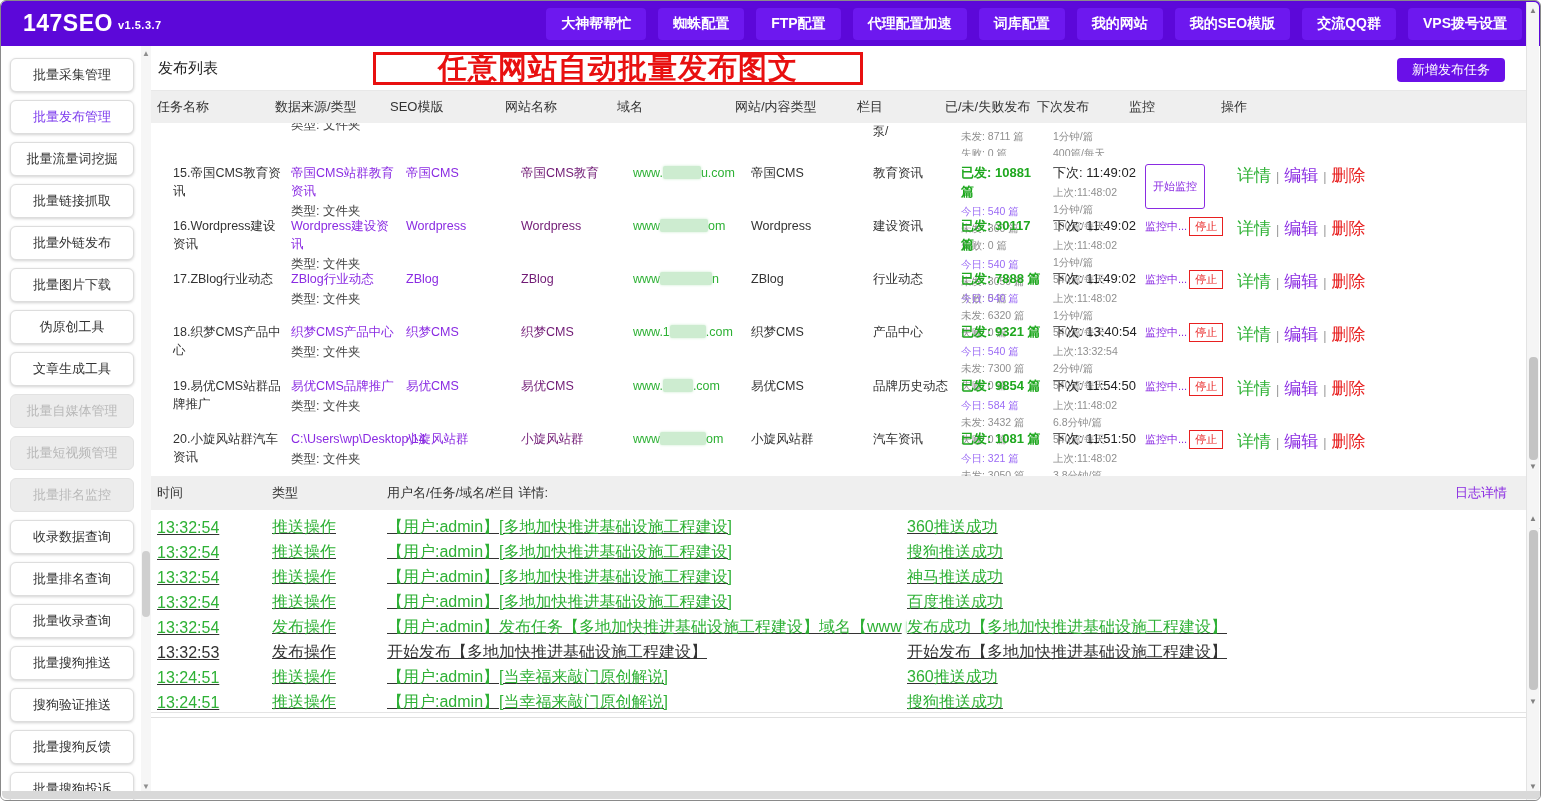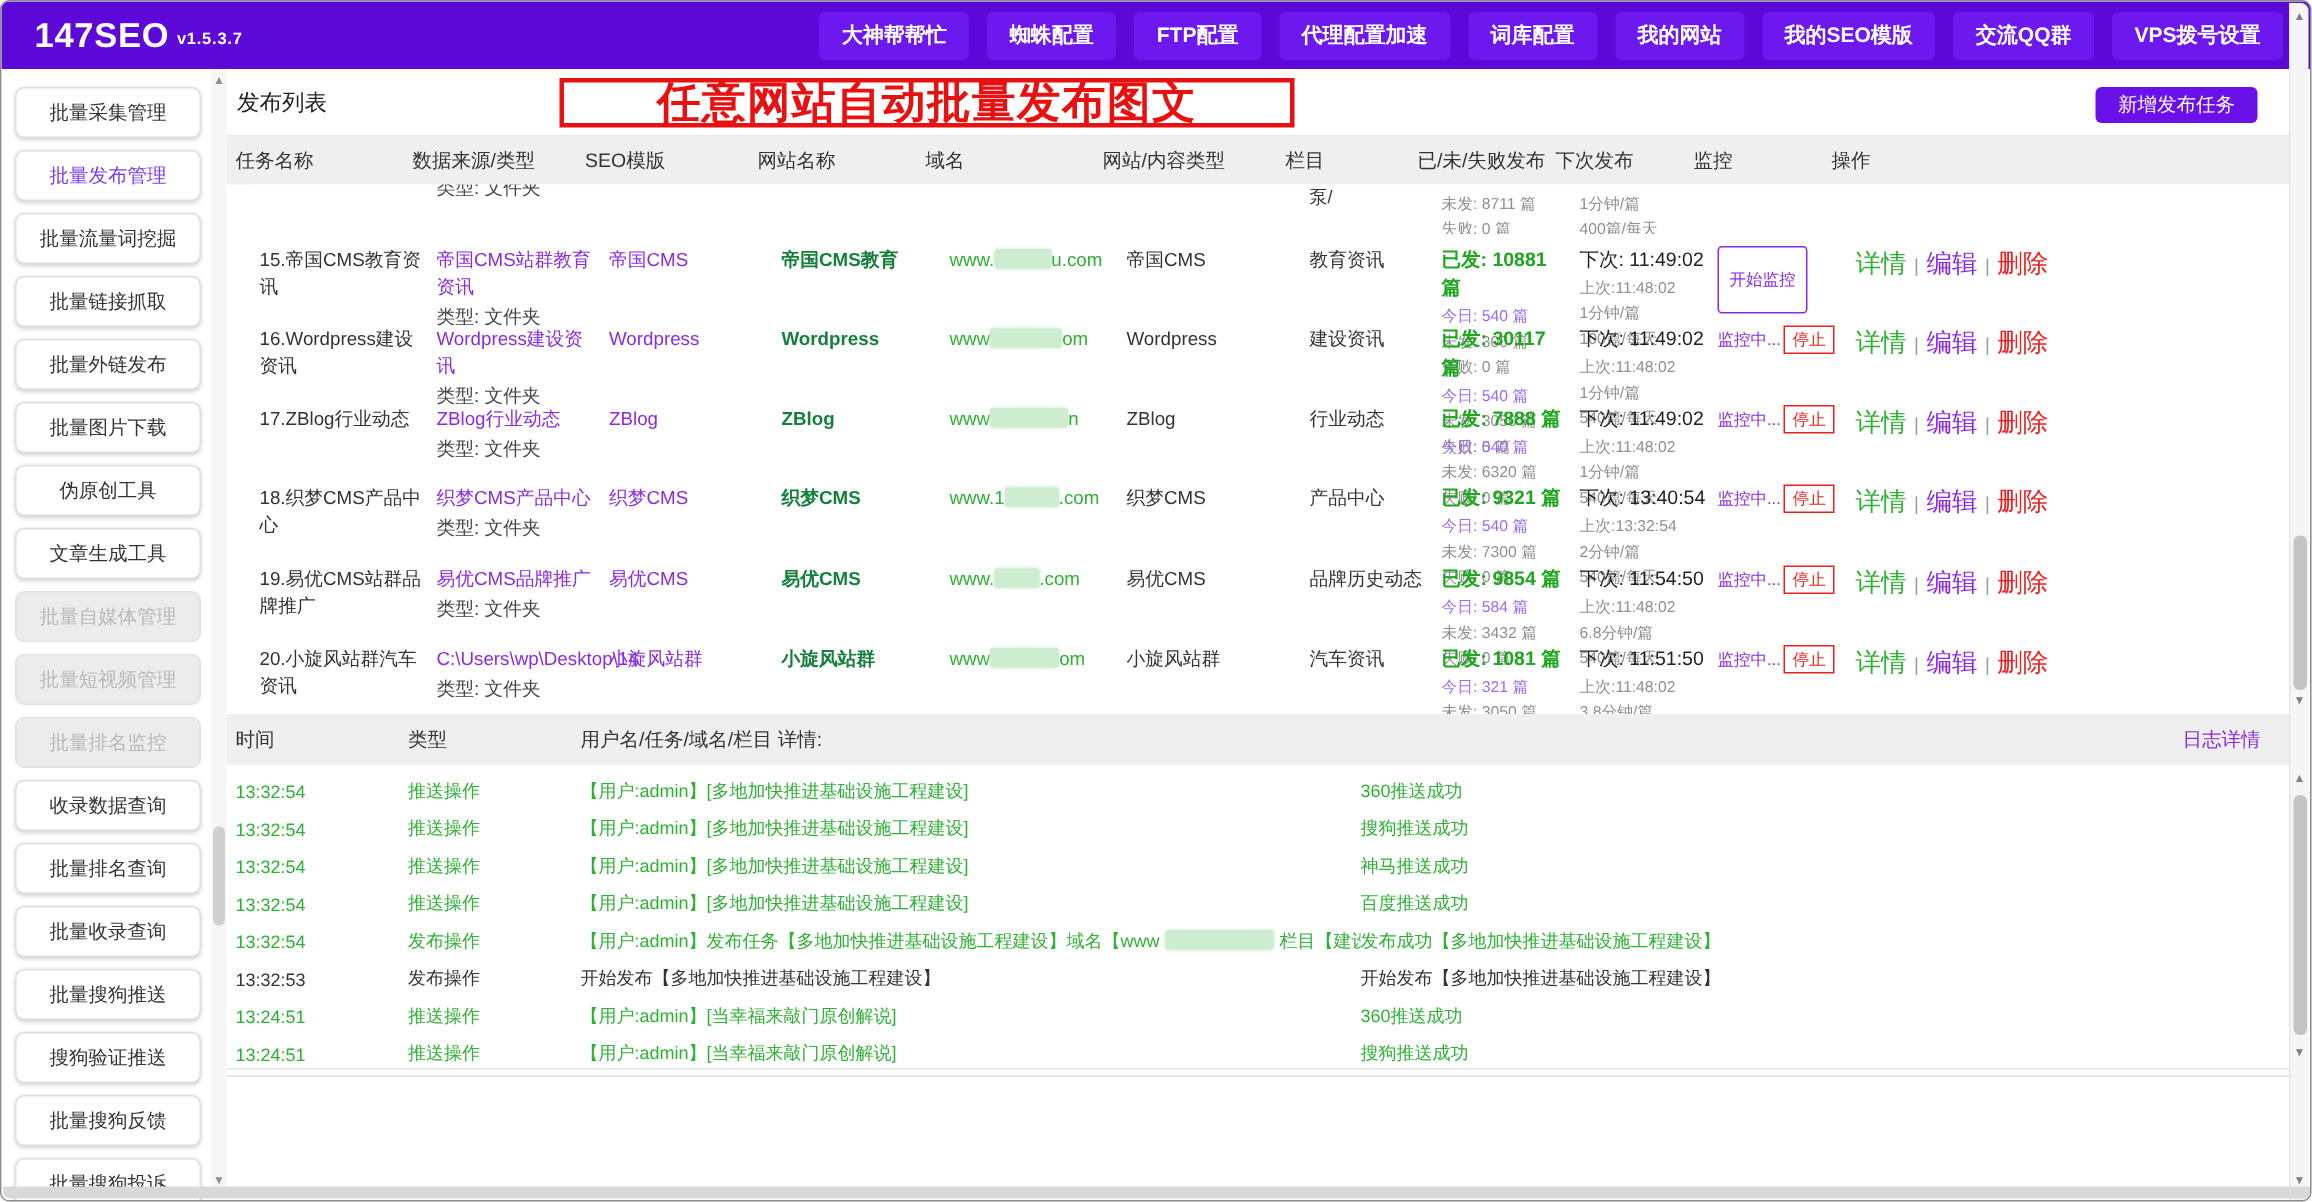--- a/index.html
+++ b/index.html
@@ -45,21 +45,21 @@
   .grid11 { display:grid; grid-template-columns:118px 115px 115px 112px 118px 122px 88px 92px 92px 92px 1fr; padding-left:6px; }
   .thead { position:absolute; left:0; top:45px; width:100%; height:32px; background:#efefef;
     align-items:center; font-size:13px; color:#333; }
   .tbody { position:absolute; left:16px; top:77px; width:100%; height:406px; overflow:hidden; background:#fff; border-bottom:1px solid #e4e4e4; }
   .trow { font-size:12.5px; padding-top:8px; }
   .trow .c { padding-right:8px; line-height:1.45; }
   .trow.partial { height:33px; overflow:hidden; padding-top:0; color:#555; }
   .trow.partial .clip { margin-top:-7px; color:#444; }
   .src, .tpl-txt { color:#8a2be2; }
   .srct { color:#444; margin-top:2px; }
-  .site-txt { color:#15803d;font-weight:bold; }
+  .site-txt { color:#701a75; }
   .dom { color:#2eb135; white-space:nowrap; }
   .mask { display:inline-block; height:13px; background:#cdecd0; border-radius:2px; vertical-align:-2px;
     box-shadow:0 0 3px #cdecd0; }
   .pub { color:#1fa81f; font-weight:bold; font-size:13px; }
   .today { color:#9b6bf5; font-size:10.5px; margin-top:2px; }
   .sub { color:#8f8f8f; font-size:10.5px; margin-top:2px; }
   .nx { color:#222; font-size:13px; }
   .btn-monitor { background:#fff; border:1px solid #8a2be2; color:#8a2be2; font-size:11px;
     padding:14px 7px; border-radius:3px; cursor:pointer; }
   .mon-running { color:#8a2be2; font-size:11px; }
@@ -67,21 +67,21 @@
     padding:1px 5px; margin-left:2px; cursor:pointer; }
   .act a { cursor:pointer; text-decoration:none; font-size:17px; }
   .a-detail { color:#2eb135; } .a-edit { color:#8a2be2; } .a-del { color:#e82020; }
   .sep { color:#999; margin:0 5px; }
   
   .grid-log { display:grid; grid-template-columns:115px 115px 520px 1fr; padding-left:6px; }
   .loghead { position:absolute; left:0; top:430px; width:100%; height:34px; background:#efefef;
     align-items:center; font-size:13px; color:#333; }
   .log-link { position:absolute; right:22px; top:438px; color:#8a2be2; font-size:13px; cursor:pointer; }
   .logbody { position:absolute; left:0; top:464px; width:100%; height:203px; overflow:hidden; background:#fff; border-bottom:1px solid #e4e4e4; }
-  .lrow { font-size:12px; height:25px; align-items:center; }
+  .lrow { font-size:16px; height:25px; align-items:center;text-decoration:underline; }
   .lrow.green .lc { color:#2eb135; }
   .lrow.dark .lc { color:#333; }
   .lrow .lc { white-space:nowrap; overflow:hidden; }
   .bottom-panel { position:absolute; left:0; top:671px; width:100%; height:77px; background:#fff; border-top:1px solid #e0e0e0; }
   .bottom-strip { position:absolute; left:1px; bottom:1px; width:1539px; height:8px; background:#d9d9d9; border-radius:0 0 5px 5px; }
 </style>
 </head>
 <body>
 
 <div class="topbar">

